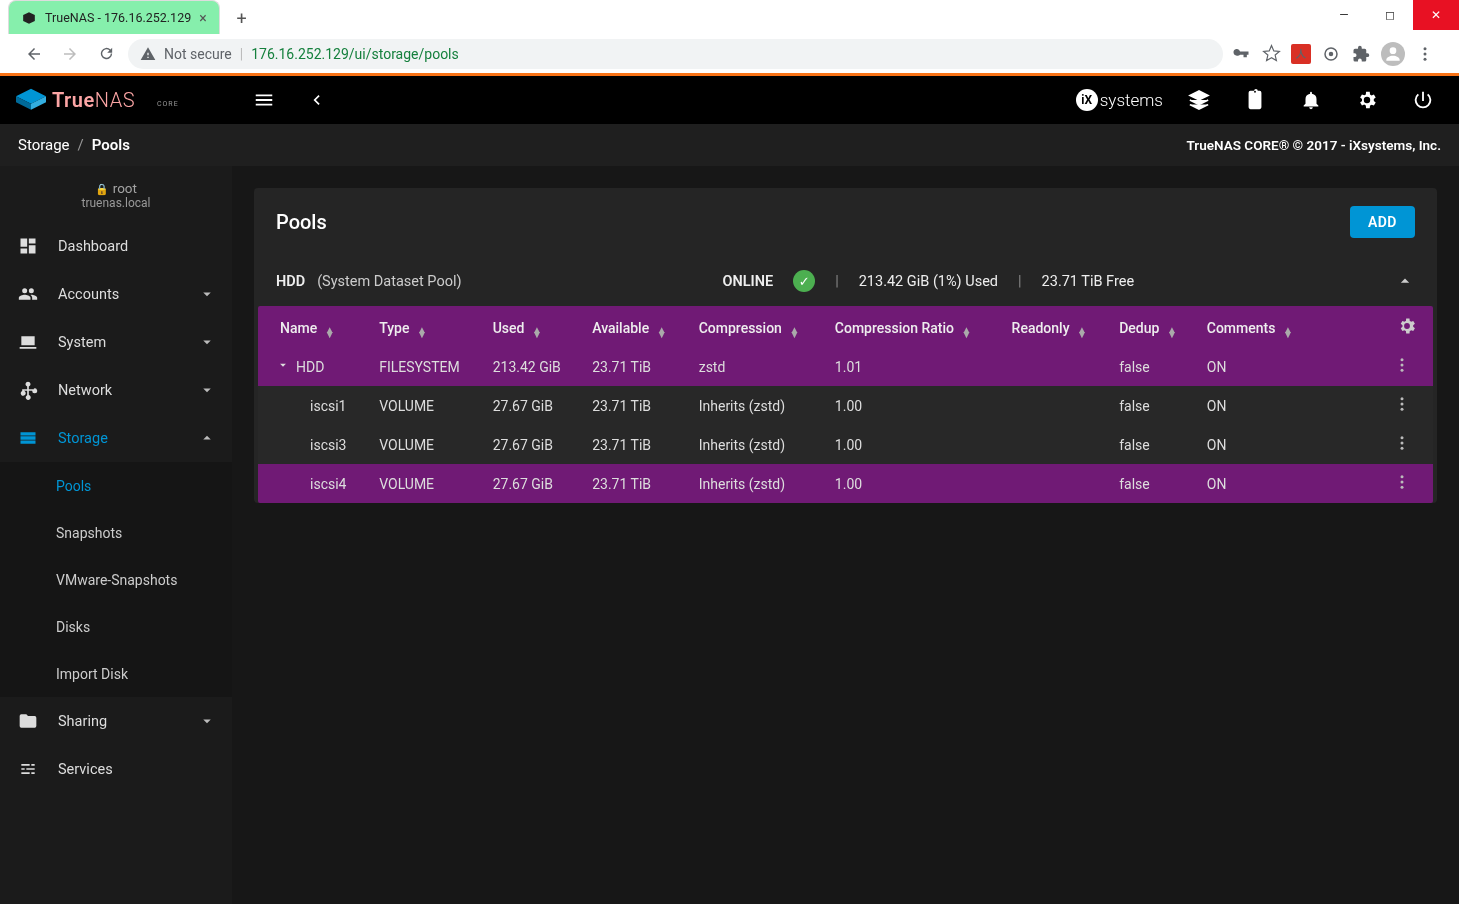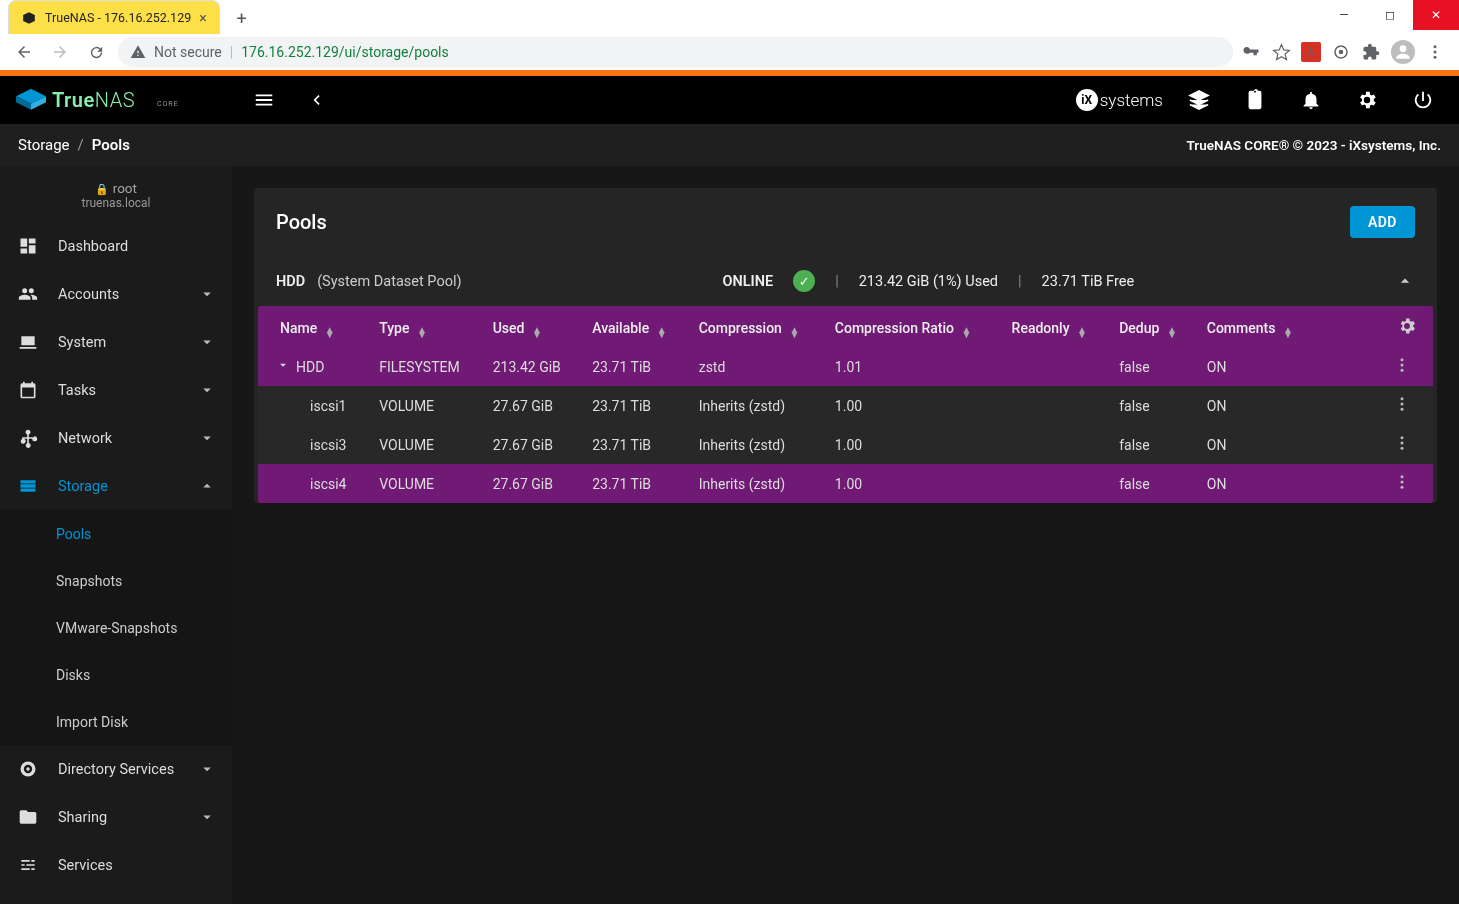--- a/index.html
+++ b/index.html
@@ -1,45 +1,45 @@
 <!DOCTYPE html>
 <html><head>
 <meta charset="utf-8">
 <style>
 * { margin: 0; padding: 0; box-sizing: border-box; font-family: "Segoe UI", Roboto, Arial, sans-serif; }
 body { width: 1459px; height: 904px; background: #fff; overflow: hidden; }
 
 
 .chrome-titlebar { height: 34px; background: #fff; display: flex; align-items: flex-end; padding-left: 8px; position: relative; }
-.chrome-tab { height: 34px; background: #fde047; border-radius: 8px 8px 0 0; display: flex; align-items: center; padding: 0 12px; gap: 8px; font-size: 12.5px; color: #222; max-width: 240px; border-top:1px solid #ddd; border-left:1px solid #ddd; border-right:1px solid #ddd; }
+.chrome-tab { height: 34px; background: #86efac; border-radius: 8px 8px 0 0; display: flex; align-items: center; padding: 0 12px; gap: 8px; font-size: 12.5px; color: #222; max-width: 240px; border-top:1px solid #ddd; border-left:1px solid #ddd; border-right:1px solid #ddd; }
 .chrome-tab .favicon { width:16px; height:16px; display:flex; align-items:center; justify-content:center; }
 .chrome-tab .ttl { white-space: nowrap; overflow: hidden; text-overflow: ellipsis; flex:1; }
 .chrome-tab .close { color:#555; font-size:14px; }
 .new-tab { width:28px; height:28px; display:flex; align-items:center; justify-content:center; font-size:18px; color:#555; margin-left:8px; margin-bottom:2px; }
 .win-controls { position:absolute; right:0; top:0; display:flex; }
 .win-btn { width:46px; height:30px; display:flex; align-items:center; justify-content:center; font-size:12px; color:#333; }
 .win-btn.close-btn { background:#e81123; color:#fff; }
 
-.chrome-toolbar { height: 42px; display:flex; align-items:center; padding:0 10px; gap:8px; border-bottom:6px solid #f97316; background:#fff; }
+.chrome-toolbar { height: 42px; display:flex; align-items:center; padding:0 20px; gap:8px; border-bottom:3px solid #f97316; background:#fff; }
 .tbtn { width:28px; height:28px; display:flex; align-items:center; justify-content:center; color:#5f6368; border-radius:50%; }
 .tbtn.disabled { color:#bdbdbd; }
 .omnibox { flex:1; height:30px; background:#f1f3f4; border-radius:15px; display:flex; align-items:center; padding:0 12px; gap:8px; font-size:14px; color:#5f6368; }
 .omnibox .warn { color:#5f6368; }
 .omnibox .addr { color:#15803d; }
 .ext-icons { display:flex; align-items:center; gap:10px; padding-right:4px; }
 .ext-icons .ico { width:20px; height:20px; display:flex; align-items:center; justify-content:center; color:#5f6368; }
 .pdf-ico { background:#d93025; color:#fff; font-size:10px; font-weight:bold; border-radius:2px; width:18px; height:18px; }
 .avatar-ico { width:24px; height:24px; border-radius:50%; background:#bdbdbd; display:flex; align-items:center; justify-content:center; }
 
 
 .app { height: calc(904px - 34px - 42px); display:flex; flex-direction:column; background:#171717; color:#e0e0e0; }
 
 .topbar { height:48px; background:#000; display:flex; align-items:center; padding:0 16px; gap:16px; }
 .logo-area { width:214px; display:flex; align-items:center; gap:6px; }
-.logo-text { font-size:20px; font-weight:600; color:#86efac; letter-spacing:0.5px; }
+.logo-text { font-size:20px; font-weight:600; color:#fca5a5; letter-spacing:0.5px; }
 .logo-text .thin { font-weight:300; }
 .logo-core { font-size:7px; color:#999; letter-spacing:1px; margin-left:16px; align-self:flex-end; margin-bottom:4px;}
 .hamburger, .back-chevron { width:36px; height:36px; display:flex; align-items:center; justify-content:center; color:#fff; }
 .topbar-spacer { flex:1; }
 .ixlogo { color:#fff; font-size:17px; display:flex; align-items:center; gap:2px; }
 .ixlogo .ball { width:22px; height:22px; border-radius:50%; background:#fff; color:#000; display:flex; align-items:center; justify-content:center; font-size:12px; font-weight:700; }
 .tb-ico { width:40px; height:40px; display:flex; align-items:center; justify-content:center; color:#fff; }
 
 .breadcrumb-row { height:42px; background:#1f1f1f; display:flex; align-items:center; padding:0 18px; font-size:15px; color:#fff; }
 .breadcrumb-row .sep { margin:0 8px; color:#999; }
@@ -227,21 +227,21 @@
         <svg width="22" height="22" viewBox="0 0 24 24">
           <path fill="currentColor" d="M13 3h-2v10h2zm4.8 2.2-1.4 1.4A7 7 0 1 1 7.6 6.6L6.2 5.2a9 9 0 1 0 11.6 0z"></path>
         </svg>
       </div>
   </div>
 
   <div class="breadcrumb-row">
     <span>Storage</span>
     <span class="sep">/</span>
     <span style="font-weight:600">Pools</span>
-    <span class="copyright">TrueNAS CORE® © 2023 - iXsystems, Inc.</span>
+    <span class="copyright">TrueNAS CORE® © 2017 - iXsystems, Inc.</span>
   </div>
 
   <div class="body-row">
     <div class="sidebar">
       <div class="user-block">
         <div class="user-name"><span class="lock-icn">🔒</span><span>root</span></div>
         <div class="hostname">truenas.local</div>
       </div>
       <div id="nav-items">
           <div class="nav-item">
@@ -265,33 +265,20 @@
               </svg>
             </span>
           </div>
           <div class="nav-item">
             <span class="nicon">
               <svg width="20" height="20" viewBox="0 0 24 24">
                 <path fill="currentColor" d="M4 5h16v11H4zM2 18h20v2H2z"></path>
               </svg>
             </span>
     <span class="label">System</span>
-    <span class="chev">
-              <svg width="18" height="18" viewBox="0 0 24 24">
-                <path fill="currentColor" d="M7 10l5 5 5-5z"></path>
-              </svg>
-            </span>
-          </div>
-          <div class="nav-item">
-            <span class="nicon">
-              <svg width="20" height="20" viewBox="0 0 24 24">
-                <path fill="currentColor" d="M19 4h-1V2h-2v2H8V2H6v2H5a2 2 0 0 0-2 2v14a2 2 0 0 0 2 2h14a2 2 0 0 0 2-2V6a2 2 0 0 0-2-2zm0 16H5V9h14z"></path>
-              </svg>
-            </span>
-    <span class="label">Tasks</span>
     <span class="chev">
               <svg width="18" height="18" viewBox="0 0 24 24">
                 <path fill="currentColor" d="M7 10l5 5 5-5z"></path>
               </svg>
             </span>
           </div>
           <div class="nav-item">
             <span class="nicon">
               <svg width="20" height="20" viewBox="0 0 24 24">
                 <path fill="currentColor" d="M12 2a3 3 0 0 0-1 5.83V11H5v2.17A3 3 0 1 0 7 13h4v5.17A3 3 0 1 0 13 18v-5h4a3 3 0 1 0 2-2.83V11h-6V7.83A3 3 0 0 0 12 2z"></path>
@@ -316,35 +303,20 @@
                 <path fill="currentColor" d="M7 14l5-5 5 5z"></path>
               </svg>
             </span>
           </div>
           <div class="sub-items">
             <div class="sub-item active">Pools</div>
             <div class="sub-item">Snapshots</div>
             <div class="sub-item">VMware-Snapshots</div>
             <div class="sub-item">Disks</div>
             <div class="sub-item">Import Disk</div>
-          </div>
-          <div class="nav-item">
-            <span class="nicon">
-              <svg width="20" height="20" viewBox="0 0 24 24">
-                <circle cx="12" cy="12" r="9" fill="currentColor"></circle>
-                <circle cx="12" cy="12" r="5" fill="#1b1b1b"></circle>
-                <circle cx="12" cy="12" r="2" fill="currentColor"></circle>
-              </svg>
-            </span>
-    <span class="label">Directory Services</span>
-    <span class="chev">
-              <svg width="18" height="18" viewBox="0 0 24 24">
-                <path fill="currentColor" d="M7 10l5 5 5-5z"></path>
-              </svg>
-            </span>
           </div>
           <div class="nav-item">
             <span class="nicon">
               <svg width="20" height="20" viewBox="0 0 24 24">
                 <path fill="currentColor" d="M10 4H4a2 2 0 0 0-2 2v12a2 2 0 0 0 2 2h16a2 2 0 0 0 2-2V8a2 2 0 0 0-2-2h-8z"></path>
               </svg>
             </span>
     <span class="label">Sharing</span>
     <span class="chev">
               <svg width="18" height="18" viewBox="0 0 24 24">

